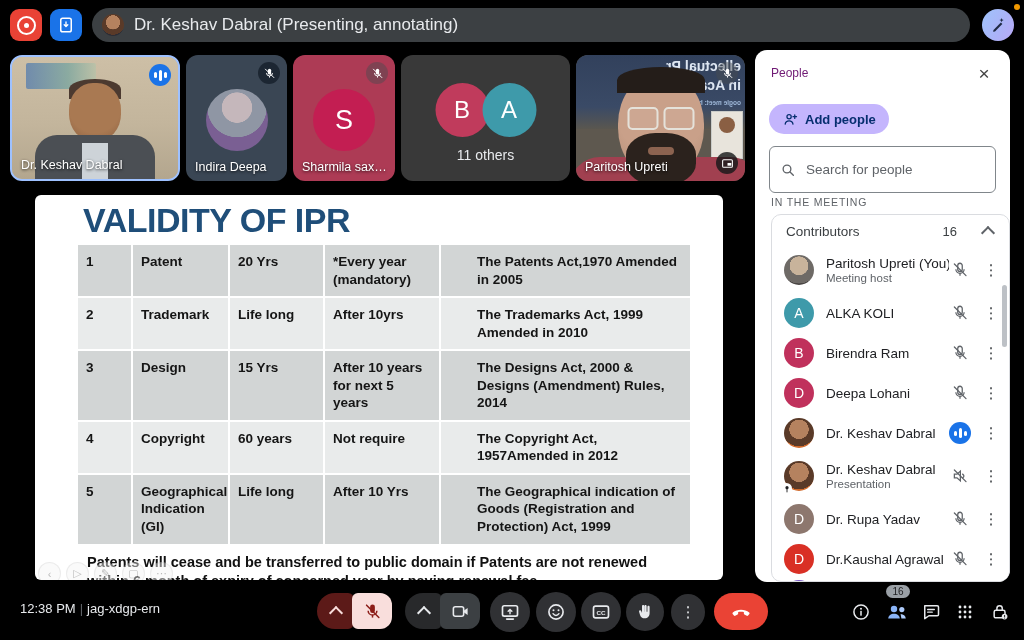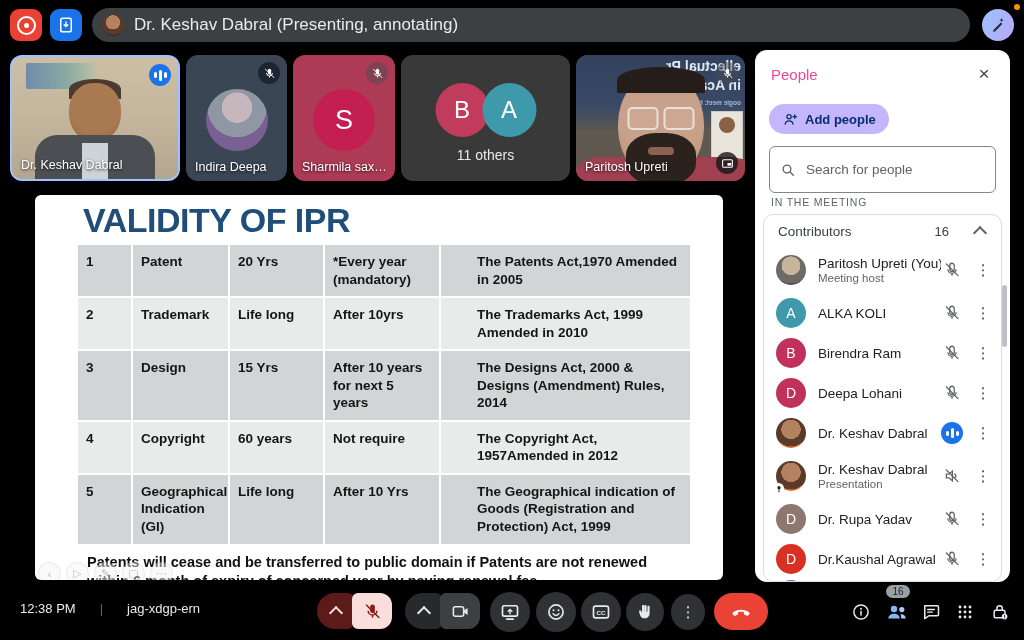--- a/index.html
+++ b/index.html
@@ -68,50 +68,50 @@
   .ipr-table td{font-size:13.5px;font-weight:700;color:#151515;vertical-align:top;padding:8px 8px;border-right:2px solid #fff;border-top:2px solid #fff;line-height:1.3;}
   .ipr-table td:last-child{border-right:none;padding-left:36px;}
   .ipr-table tr.odd td{background:#d2d5d5;}
   .ipr-table tr.even td{background:#e9ebeb;}
   .slide-footer{position:absolute;left:52px;top:358px;width:600px;font-size:14.5px;font-weight:700;color:#111;line-height:1.28;}
   .ghostbar{position:absolute;left:3px;top:367px;display:flex;gap:5px;opacity:.5;}
   .gbtn{width:21px;height:21px;border-radius:50%;background:rgba(244,244,244,.92);border:1px solid rgba(0,0,0,.12);color:#777;font-size:11px;display:flex;align-items:center;justify-content:center;cursor:pointer;}
 
   
   .panel{position:absolute;left:755px;top:50px;width:255px;height:532px;background:#fff;border-radius:12px;overflow:hidden;}
-  .panel-title{position:absolute;left:16px;top:16px;font-size:15px;color:#ec4899;}
+  .panel-title{position:absolute;left:16px;top:16px;font-size:12px;color:#701a75;}
   .panel-close{position:absolute;right:12px;top:10px;width:28px;height:28px;display:flex;align-items:center;justify-content:center;font-size:19px;color:#444;cursor:pointer;}
   .addbtn{position:absolute;left:14px;top:54px;height:30px;border-radius:15px;background:#c4b5fd;display:inline-flex;align-items:center;gap:6px;padding:0 13px;cursor:pointer;}
   .addbtn span{font-size:13px;font-weight:700;color:#062e6f;}
   .searchbox{position:absolute;left:14px;top:96px;width:227px;height:47px;border:1px solid #80868b;border-radius:6px;box-sizing:border-box;display:flex;align-items:center;gap:8px;padding:0 10px;}
   .searchbox input{border:none;outline:none;flex:1;font-size:13.5px;color:#202124;font-family:inherit;background:transparent;}
   .searchbox input::placeholder{color:#5f6368;}
   .section-lbl{position:absolute;left:16px;top:146px;font-size:10.5px;letter-spacing:.8px;color:#5f6368;}
-  .card{position:absolute;left:8px;top:164px;width:239px;height:368px;border:1px solid #dadce0;border-radius:10px;box-sizing:border-box;overflow:hidden;}
+  .card{position:absolute;left:16px;top:164px;width:239px;height:368px;border:1px solid #dadce0;border-radius:10px;box-sizing:border-box;overflow:hidden;}
   .card-head{position:absolute;left:0;top:0;width:100%;height:32px;display:flex;align-items:center;cursor:pointer;}
   .card-head .ct{margin-left:14px;font-size:13.5px;color:#3c4043;flex:1;}
   .card-head .cc{font-size:13px;color:#3c4043;margin-right:26px;}
   .chev-up{width:8px;height:8px;border-left:2px solid #5f6368;border-top:2px solid #5f6368;transform:rotate(45deg);margin-right:16px;margin-top:3px;}
   .prow{position:absolute;left:0;width:100%;display:flex;align-items:center;}
   .pav{width:30px;height:30px;border-radius:50%;margin-left:12px;flex:none;display:flex;align-items:center;justify-content:center;color:#fff;font-size:14px;position:relative;}
   .pav.photo1{background:radial-gradient(circle at 50% 36%,#c8b39b 0 38%,#6e6a66 39% 72%,#4a4644 73%);}
   .pav.photo2{background:radial-gradient(circle at 50% 38%,#b5825f 0 40%,#5a3a28 41% 70%,#d06a2c 71%);}
   .ptxt{flex:1;margin-left:12px;min-width:0;}
   .pname{font-size:13.5px;color:#202124;white-space:nowrap;overflow:hidden;}
   .psub{font-size:11.5px;color:#5f6368;margin-top:1px;}
   .pstatus{width:22px;flex:none;display:flex;align-items:center;justify-content:center;margin-right:10px;}
   .pkebab{width:20px;flex:none;text-align:center;color:#3c4043;font-size:15px;cursor:pointer;margin-right:8px;}
   .eq{width:22px;height:22px;border-radius:50%;background:#1a73e8;display:flex;align-items:center;justify-content:center;gap:2px;}
   .eq i{display:block;width:3px;border-radius:2px;background:#fff;}
   .pinb{position:absolute;left:-3px;bottom:-3px;width:11px;height:11px;border-radius:50%;background:#fff;display:flex;align-items:center;justify-content:center;}
   .scrollthumb{position:absolute;right:3px;top:235px;width:5px;height:62px;border-radius:3px;background:#bdc1c6;cursor:pointer;}
 
   
   .bottombar{position:absolute;left:0;top:582px;width:1024px;height:58px;background:#000;}
-  .time-code{position:absolute;left:20px;top:19px;display:flex;gap:24px;align-items:flex-start;color:#e8eaed;font-size:13px;}
+  .time-code{position:absolute;left:20px;top:19px;display:flex;gap:4px;align-items:flex-start;color:#e8eaed;font-size:13px;}
   .time-code .sep{color:#5f6368;}
   .splitL{position:absolute;top:11px;width:37px;height:36px;border-radius:18px 6px 6px 18px;display:flex;align-items:center;justify-content:center;cursor:pointer;}
   .splitR{position:absolute;top:11px;width:40px;height:36px;border-radius:6px 12px 12px 6px;display:flex;align-items:center;justify-content:center;cursor:pointer;}
   .chev-w{width:8px;height:8px;border-left:2px solid #e8eaed;border-top:2px solid #e8eaed;transform:rotate(45deg);margin-top:3px;}
   .chev-p{border-color:#f9dedc;}
   .roundbtn{position:absolute;top:11px;width:40px;height:40px;border-radius:50%;background:#303134;display:flex;align-items:center;justify-content:center;cursor:pointer;top:10px;}
   .kebabbtn{position:absolute;top:12px;width:34px;height:36px;border-radius:50%;background:#303134;display:flex;align-items:center;justify-content:center;color:#e8eaed;font-size:15px;cursor:pointer;}
   .endcall{position:absolute;top:11px;width:54px;height:37px;border-radius:19px;background:#ea4335;display:flex;align-items:center;justify-content:center;cursor:pointer;}
   .rightico{position:absolute;top:17px;width:26px;height:26px;display:flex;align-items:center;justify-content:center;cursor:pointer;}
   .badge16{position:absolute;left:886px;top:3px;min-width:14px;padding:1px 5px;border-radius:8px;background:#9aa0a6;color:#202124;font-size:10px;text-align:center;}

